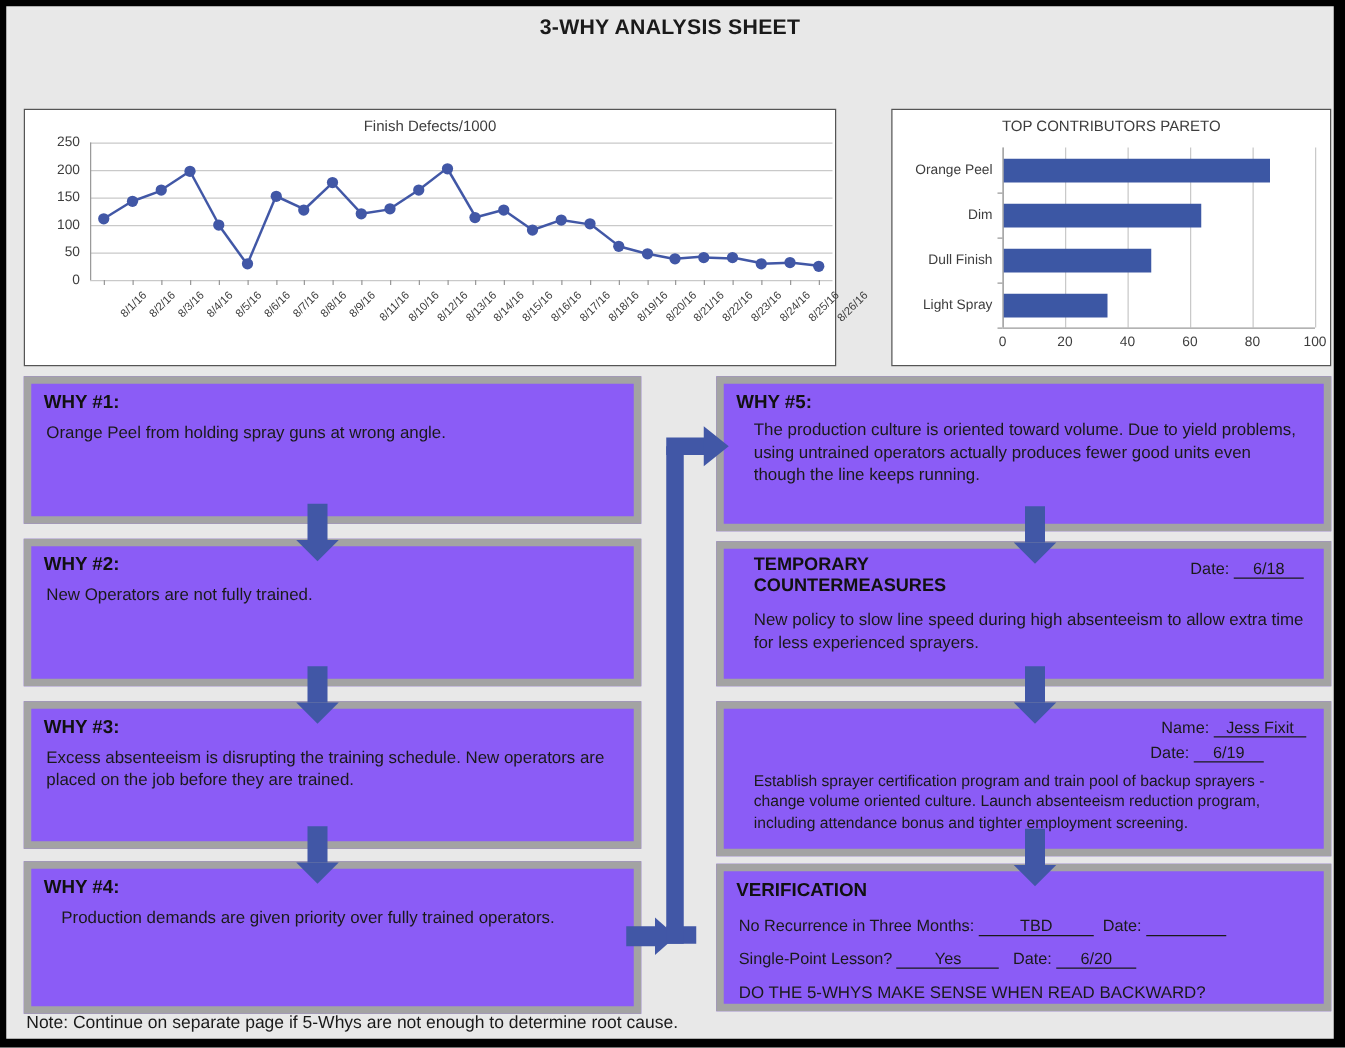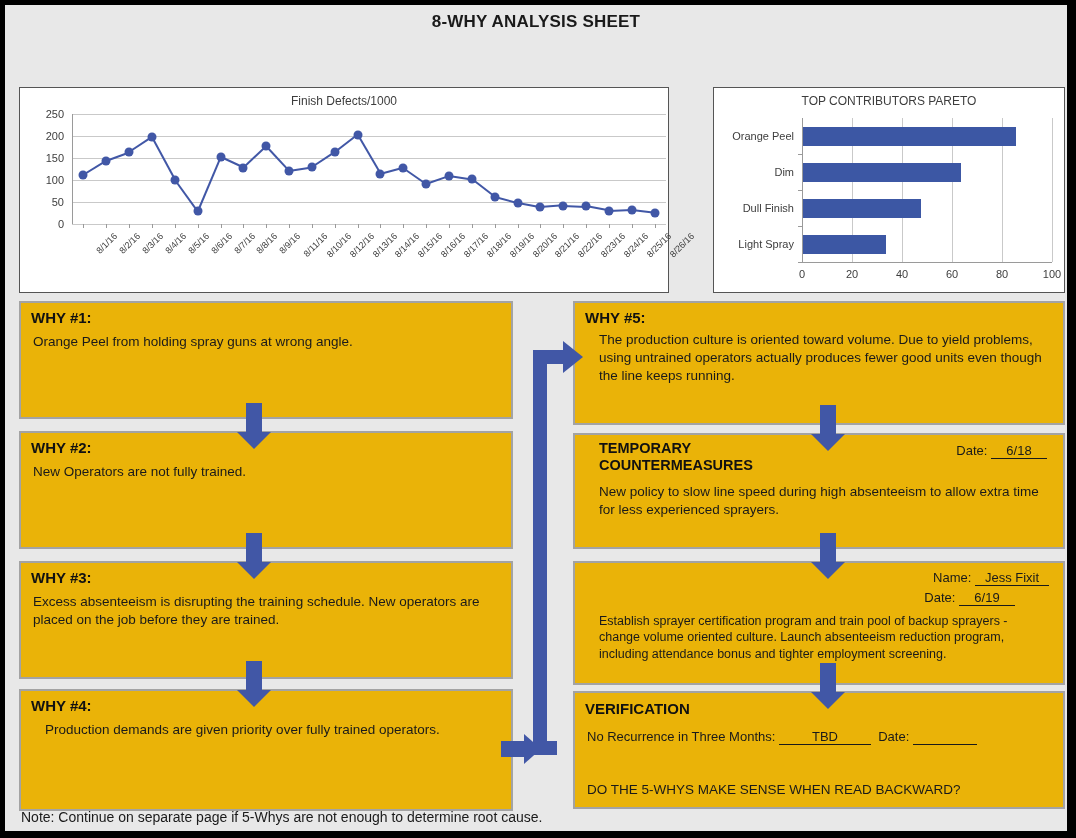--- a/index.html
+++ b/index.html
@@ -72,21 +72,21 @@
     position:absolute;font-size:11px;color:#3d3d3d;text-align:right;
     transform:translateY(-50%);right:0;
   }
   .pxtick{
     position:absolute;font-size:11px;color:#3d3d3d;
     transform:translateX(-50%);
   }
 
   
   .wbox{
-    position:absolute;background:#eab308;border:2px solid #a3a3a3;
+    position:absolute;background:#8b5cf6;border:6px solid #a3a3a3;
     box-sizing:border-box;
   }
   .wbox-head{
     position:absolute;left:10px;top:6px;
     font-size:15px;font-weight:bold;color:#111;
   }
   .wbox-body{
     position:absolute;left:12px;right:12px;top:30px;
     font-size:13.5px;color:#1a1a1a;line-height:1.35;
   }
@@ -133,21 +133,21 @@
   .note{
     position:absolute;left:16px;bottom:6px;
     font-size:14px;color:#1a1a1a;
   }
 </style>
 </head>
 <body>
 
 <div class="sheet">
 
-  <div class="title">8-WHY ANALYSIS SHEET</div>
+  <div class="title">3-WHY ANALYSIS SHEET</div>
 
 
   <div class="chart-panel" id="line-panel">
     <div class="chart-title">Finish Defects/1000</div>
     <div id="line-plot">
         <div class="gridline" style="left: 52px; top: 136px; width: 594px;"></div>
         <div class="ytick" style="top: 136px; right: 604px; width: 40px;">0</div>
         <div class="gridline" style="left: 52px; top: 114px; width: 594px;"></div>
         <div class="ytick" style="top: 114px; right: 604px; width: 40px;">50</div>
         <div class="gridline" style="left: 52px; top: 92px; width: 594px;"></div>
@@ -347,20 +347,26 @@
   </div>
 
   <div class="wbox" style="left:568px;top:686px;width:492px;height:118px;">
     <div class="wbox-head" style="top:7px;">VERIFICATION</div>
     <div class="meta" style="left:12px;top:36px;">
       <span>No Recurrence in Three Months:</span>
       <span class="uline" style="min-width:84px;">TBD</span>
       &nbsp;<span>Date:</span>
       <span class="uline" style="min-width:56px;">&nbsp;</span>
     </div>
+    <div class="meta" style="left:12px;top:62px;">
+      <span>Single-Point Lesson?</span>
+      <span class="uline" style="min-width:74px;">Yes</span>
+      &nbsp;&nbsp;<span>Date:</span>
+      <span class="uline" style="min-width:56px;">6/20</span>
+    </div>
     <div class="meta" style="left:12px;top:89px;font-size:13.5px;">DO THE 5-WHYS MAKE SENSE WHEN READ BACKWARD?</div>
   </div>
 
   <div class="darrow" style="left:232px;top:398px;height:46px;">
     <div class="stem" style="height:29px;"></div>
       <div class="headd" style="top:29px;"></div>
   </div>
   <div class="darrow" style="left:232px;top:528px;height:46px;">
     <div class="stem" style="height:29px;"></div>
       <div class="headd" style="top:29px;"></div>

